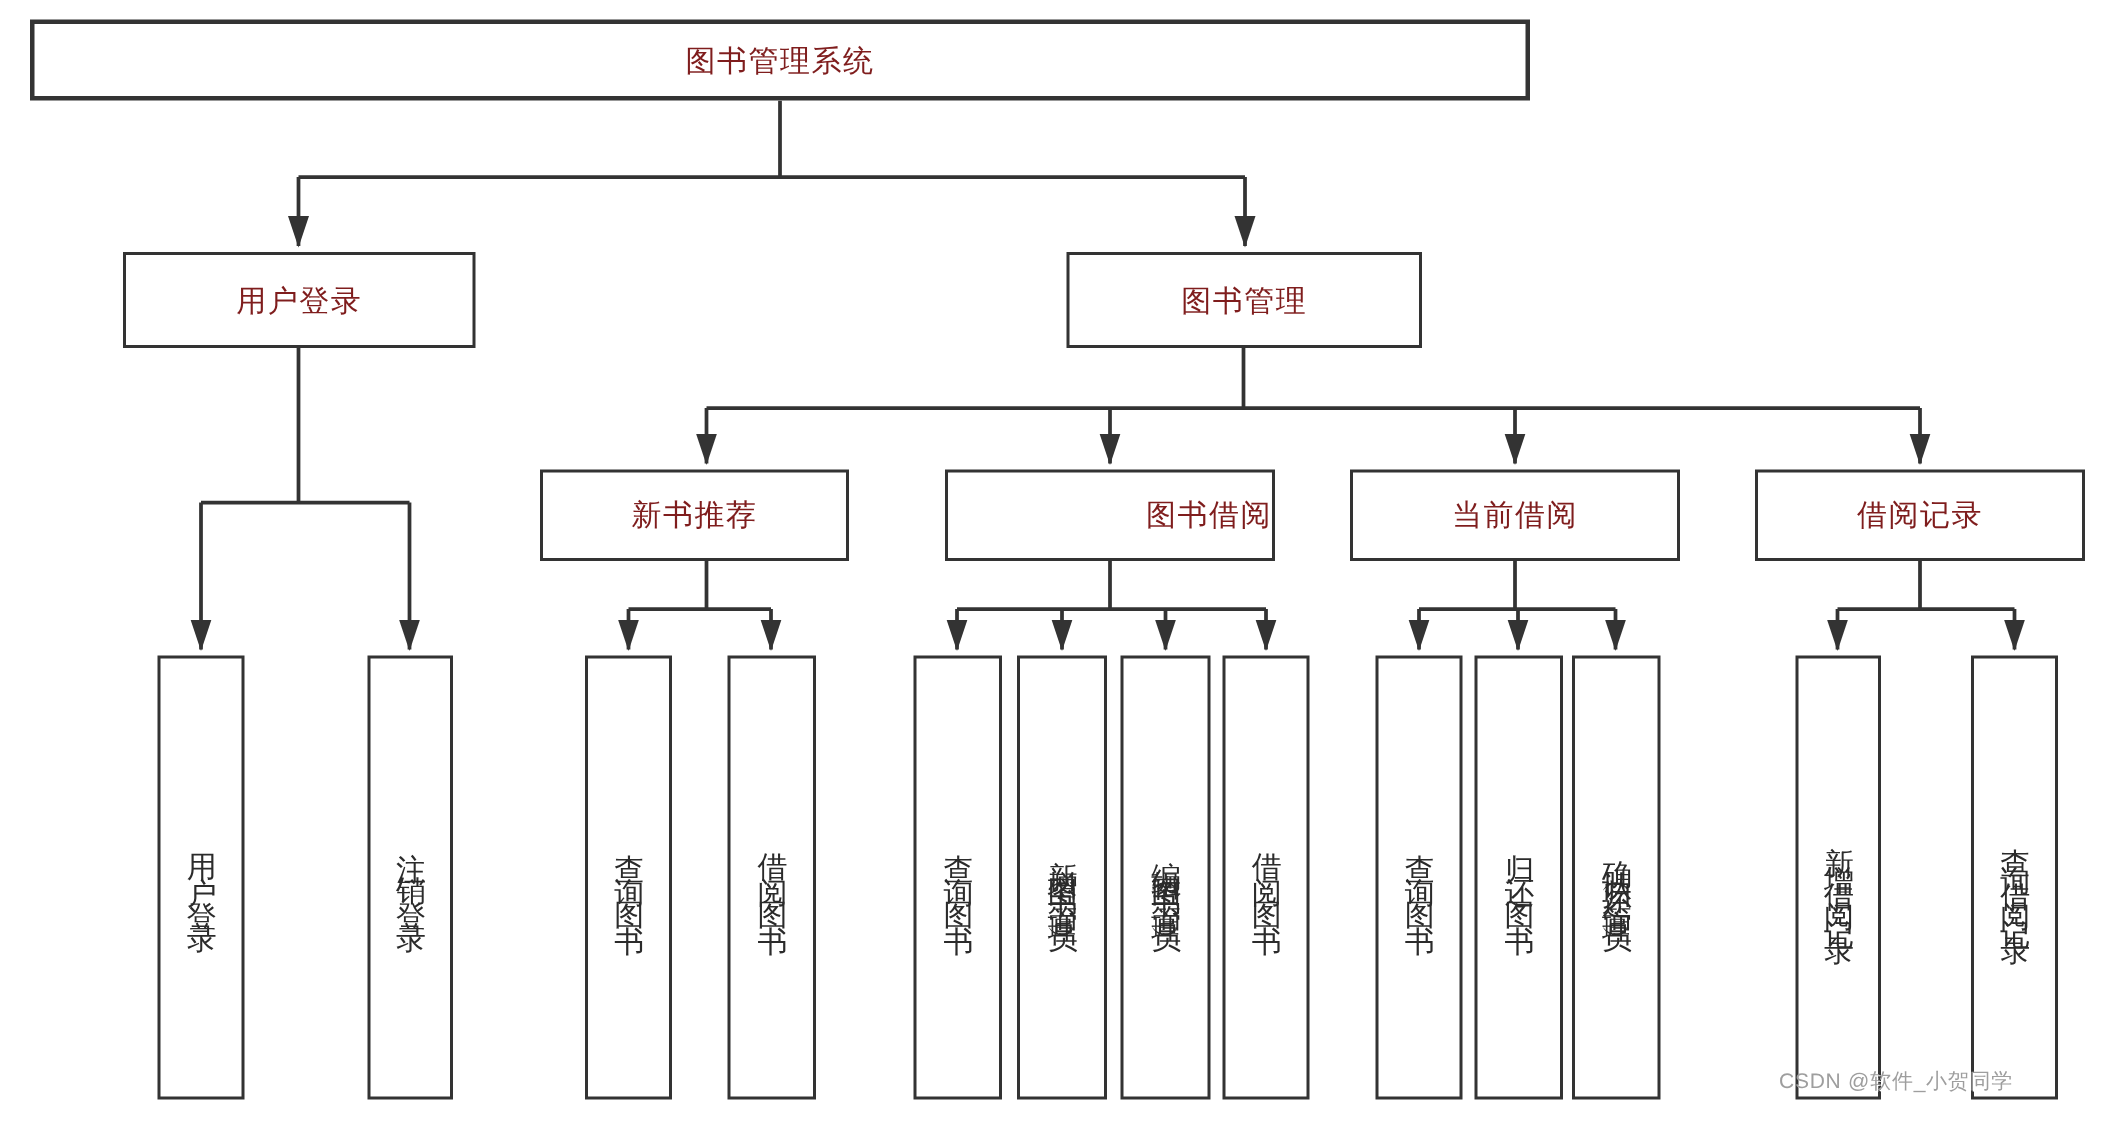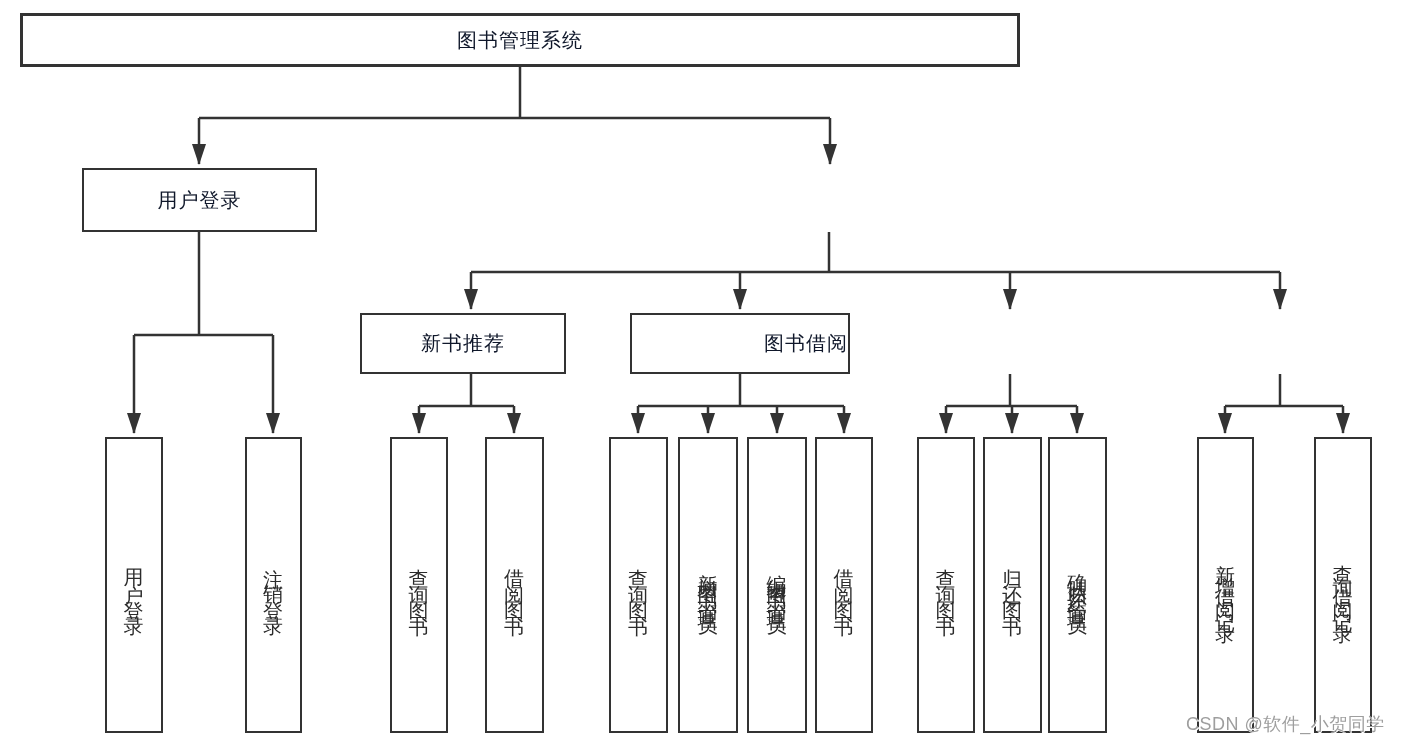--- a/index.html
+++ b/index.html
@@ -4,35 +4,35 @@
 <style>
   html,body{margin:0;padding:0;background:#fff;}
   .stage{
     position:relative;width:1405px;height:747px;background:#ffffff;overflow:hidden;
     font-family:"Liberation Sans","DejaVu Sans",sans-serif;color:#2b2b2b;
   }
   .wires{position:absolute;left:0;top:0;width:1405px;height:747px;}
   .node{
     position:absolute;box-sizing:border-box;background:#ffffff;
     border:2.5px solid #333333;display:flex;align-items:center;justify-content:center;
-    font-size:20px;color:#0f172a;letter-spacing:1px;
+    font-size:20px;color:#7f1d1d;letter-spacing:1px;
   }
   .node.root{border-width:3px;}
   .vnode{
     position:absolute;box-sizing:border-box;background:#ffffff;
     border:2.5px solid #333333;display:flex;align-items:center;justify-content:center;
     font-size:20px;color:#2b2b2b;
   }
   .vlabel{writing-mode:vertical-rl;text-orientation:mixed;line-height:1;}
   .sp4{letter-spacing:16px;}
   .sp6{letter-spacing:12px;}
   .sp10{letter-spacing:6px;}
   .watermark{
     position:absolute;left:1186px;top:712px;width:215px;
-    font-size:18px;color:#9e9e9e;text-shadow:1px 1px 0 #ffffff;
+    font-size:14px;color:#9e9e9e;text-shadow:1px 1px 0 #ffffff;
     white-space:nowrap;letter-spacing:0.5px;
   }
   
   #n-root{left:20px;top:13px;width:1000px;height:54px;}
   #n-user-login{left:82px;top:168px;width:235px;height:64px;}
   #n-book-mgmt{left:711px;top:168px;width:237px;height:64px;}
   #n-new-book{left:360px;top:313px;width:206px;height:61px;}
   #n-book-borrow{left:630px;top:313px;width:220px;height:61px;justify-content:flex-end;}
   #n-current-borrow{left:900px;top:313px;width:220px;height:61px;}
   #n-borrow-records{left:1170px;top:313px;width:220px;height:61px;}
@@ -105,26 +105,35 @@
     </g>
   </svg>
 
   <div id="n-root" class="node root">
     <span>图书管理系统</span>
   </div>
 
   <div id="n-user-login" class="node">
     <span>用户登录</span>
   </div>
+  <div id="n-book-mgmt" class="node">
+    <span>图书管理</span>
+  </div>
 
   <div id="n-new-book" class="node">
     <span>新书推荐</span>
   </div>
   <div id="n-book-borrow" class="node">
     <span>图书借阅</span>
+  </div>
+  <div id="n-current-borrow" class="node">
+    <span>当前借阅</span>
+  </div>
+  <div id="n-borrow-records" class="node">
+    <span>借阅记录</span>
   </div>
 
   <div id="l-login" class="vnode">
     <span class="vlabel sp4">用户登录</span>
   </div>
   <div id="l-logout" class="vnode">
     <span class="vlabel sp4">注销登录</span>
   </div>
 
   <div id="l-nb-query" class="vnode">

